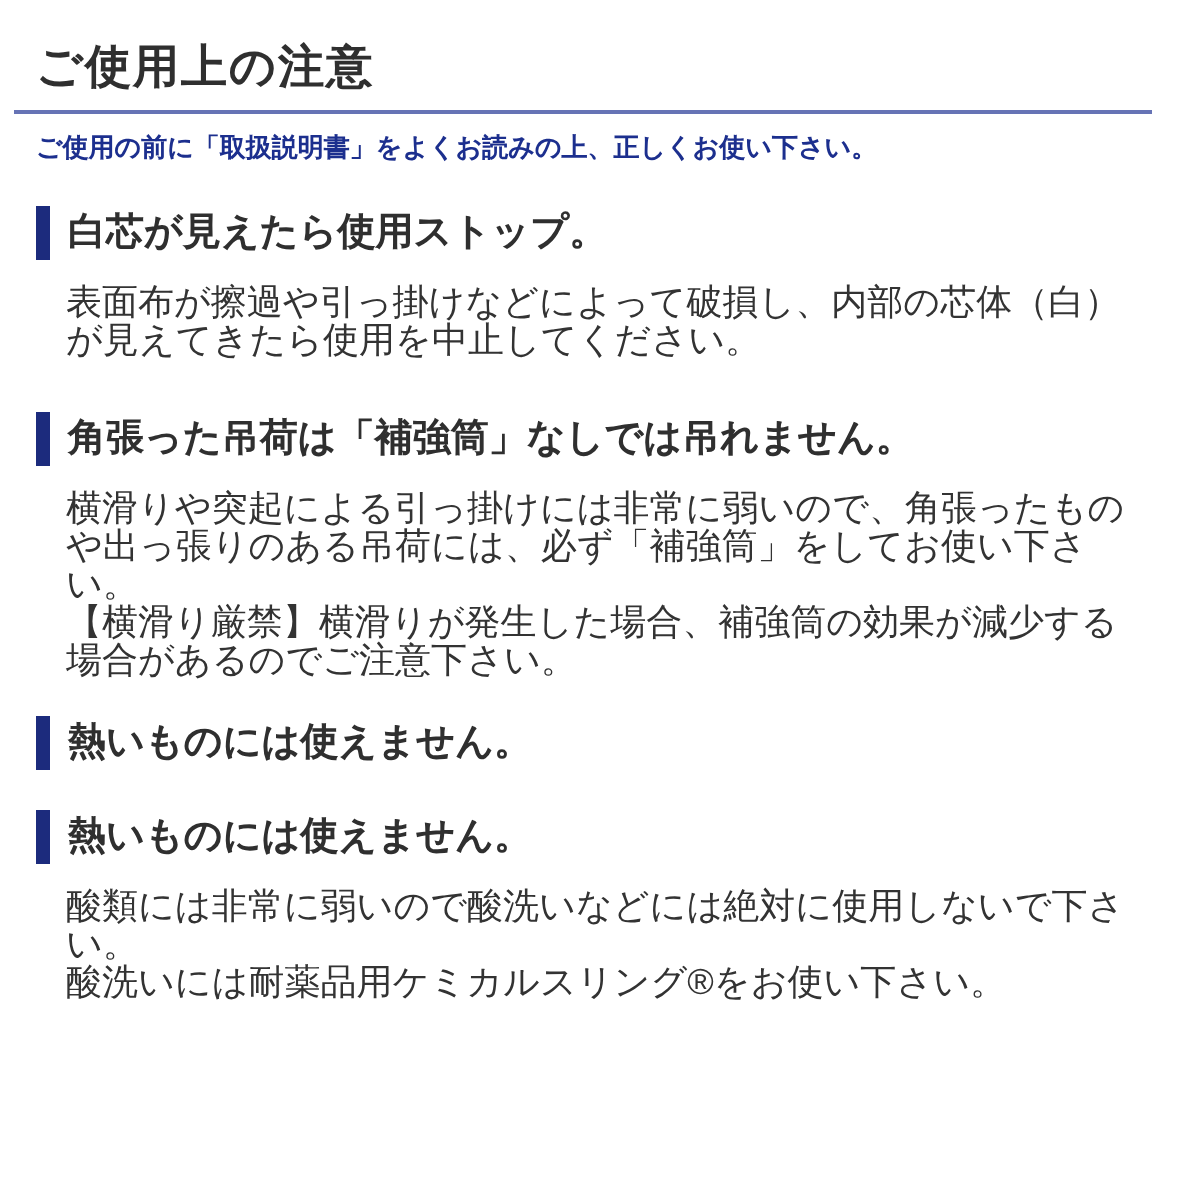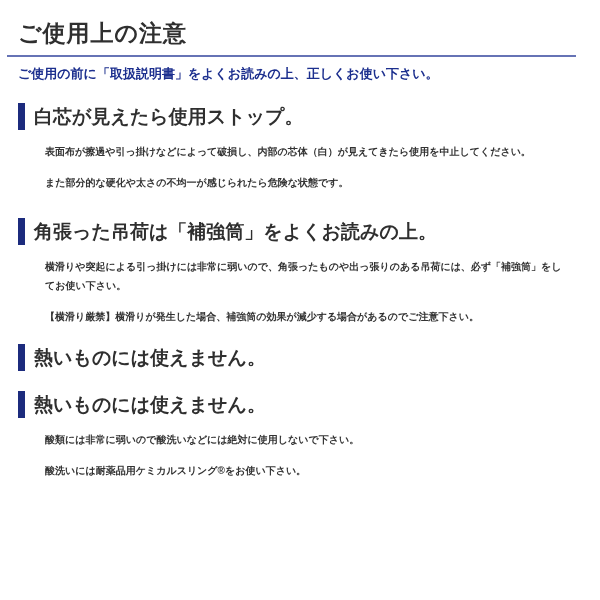--- a/index.html
+++ b/index.html
@@ -58,24 +58,24 @@
     margin: 0;
     font-size: 19px;
     line-height: 27px;
     font-weight: bold;
     color: #2f2f2f;
   }
   .sec-body {
     margin: 12px 0 0 15px;
   }
   .sec-body p {
-    margin: 12px;
-    font-size: 10px;
+    margin: 0;
+    font-size: 18px;
     line-height: 19px;
-    font-weight: bold;
+    font-weight: normal;
     color: #333333;
   }
 </style>
 </head>
 <body>
 
 <div class="page">
 
   <h1 class="page-title">ご使用上の注意</h1>
 
@@ -83,28 +83,27 @@
 
   <p class="notice">ご使用の前に「取扱説明書」をよくお読みの上、正しくお使い下さい。</p>
 
   <section class="caution-section">
     <div class="sec-head">
       <span class="accent-bar"></span>
       <h2 class="sec-heading">白芯が見えたら使用ストップ。</h2>
     </div>
     <div class="sec-body">
       <p>表面布が擦過や引っ掛けなどによって破損し、内部の芯体（白）が見えてきたら使用を中止してください。</p>
-      <p>また部分的な硬化や太さの不均一が感じられたら危険な状態です。</p>
     </div>
   </section>
 
   <section class="caution-section">
     <div class="sec-head">
       <span class="accent-bar"></span>
-      <h2 class="sec-heading">角張った吊荷は「補強筒」をよくお読みの上。</h2>
+      <h2 class="sec-heading">角張った吊荷は「補強筒」なしでは吊れません。</h2>
     </div>
     <div class="sec-body">
       <p>横滑りや突起による引っ掛けには非常に弱いので、角張ったものや出っ張りのある吊荷には、必ず「補強筒」をしてお使い下さい。</p>
       <p>【横滑り厳禁】横滑りが発生した場合、補強筒の効果が減少する場合があるのでご注意下さい。</p>
     </div>
   </section>
 
   <section class="caution-section">
     <div class="sec-head">
       <span class="accent-bar"></span>

